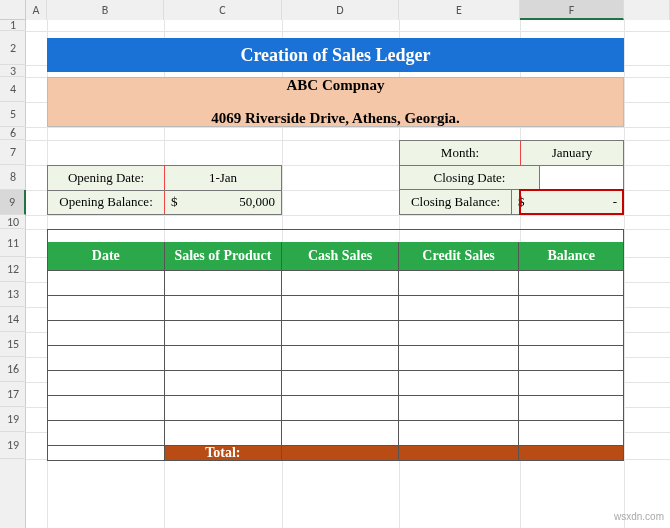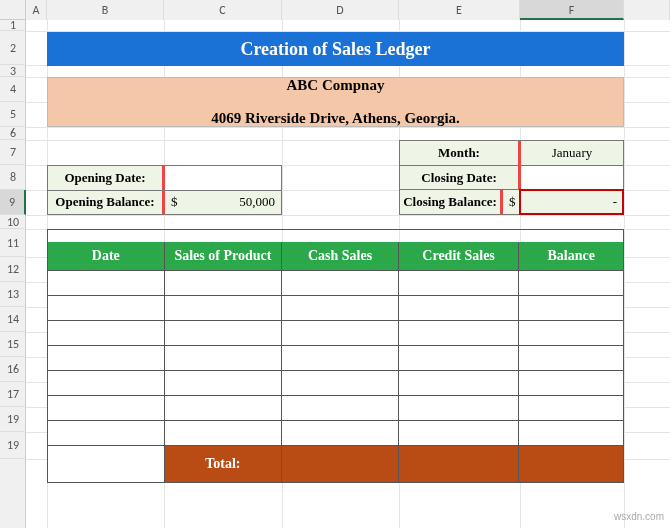--- a/index.html
+++ b/index.html
@@ -53,21 +53,21 @@
     font-size: 15px; text-align: center; display: flex; flex-direction: column;
     align-items: center; justify-content: center; border: 1px solid #bbb;
     font-family: "Times New Roman", serif;
     gap: 16px;
   }
   .small-box {
     position: absolute; border: 1px solid #777; display: flex;
     font-family: "Times New Roman", serif; font-size: 13px;
   }
   .small-box .lbl {
-    background: #eef4e6; border-right: 3px solid #ef4444; font-weight: bold;
+    background: #eef4e6; border-right: 1px solid #ef4444; font-weight: normal;
     display:flex; align-items:center; justify-content:center; padding: 0 0;
   }
   .small-box .val {
     background: #eef4e6; display:flex; align-items:center; justify-content:center;
   }
   .small-box .row2 { border-top: 1px solid #777; }
   .month-box .val { justify-content: center; }
   .bal-val { justify-content: space-between !important; padding: 0 6px; }
   .table {
     position: absolute; border: 1px solid #555;
@@ -161,52 +161,53 @@
       <div class="gl-row" style="top: 262px;"></div>
       <div class="gl-row" style="top: 287px;"></div>
       <div class="gl-row" style="top: 312px;"></div>
       <div class="gl-row" style="top: 337px;"></div>
       <div class="gl-row" style="top: 362px;"></div>
       <div class="gl-row" style="top: 387px;"></div>
       <div class="gl-row" style="top: 412px;"></div>
       <div class="gl-row" style="top: 439px;"></div>
     </div>
 
-  <div class="title-banner" style="left: 21px; top: 12px; width: 577px; height: 34px;">
+  <div class="title-banner" style="left: 21px; top: 18px; width: 577px; height: 34px;">
     <span>Creation of Sales Ledger</span>
   </div>
 
   <div class="company-banner" style="left: 21px; top: 57px; width: 577px; height: 50px;">
     <span>ABC Compnay</span>
     <span>4069 Riverside Drive, Athens, Georgia.</span>
   </div>
 
   <div class="small-box" id="open-box" style="left: 21px; top: 145px; width: 235px; height: 50px; flex-direction: column;">
       <div style="display:flex;flex:1">
         <div class="lbl" style="width:117px">Opening Date:</div>
+        <div class="val" style="flex:1">1-Jan</div>
       </div>
       <div class="row2" style="display:flex;flex:1">
         <div class="lbl" style="width:117px">Opening Balance:</div>
         <div class="val bal-val" style="flex:1">
           <span>$</span>
           <span>50,000</span>
         </div>
       </div>
     </div>
 
   <div class="small-box month-box" id="close-box" style="left: 373px; top: 120px; width: 225px; height: 75px; flex-direction: column;">
       <div style="display:flex;flex:1">
         <div class="lbl" style="width:121px">Month:</div>
         <div class="val" style="flex:1">January</div>
       </div>
       <div class="row2" style="display:flex;flex:1">
-        <div class="lbl" style="width:121px">Closing Date:</div>
+        <div class="lbl" style="width:140px">Closing Date:</div>
       </div>
       <div class="row2" style="display:flex;flex:1">
-        <div class="lbl" style="width:103px">Closing Balance:</div>
+        <div class="lbl" style="width:112px">Closing Balance:</div>
         <div class="val bal-val" style="flex:1">
           <span>$</span>
           <span>-</span>
         </div>
       </div>
     </div>
 
   <div class="sel-cell" id="sel-cell" style="left: 493px; top: 169px; width: 105px; height: 26px;"></div>
 
   <div class="table" id="ledger" style="left: 21px; top: 209px; width: 577px;">
@@ -261,21 +262,21 @@
           <div style="width: 104px;"></div>
         </div>
         <div class="trow" style="height: 25px;">
           <div style="width: 117px;"></div>
           <div style="width: 118px;"></div>
           <div style="width: 117px;"></div>
           <div style="width: 121px;"></div>
           <div style="width: 104px;"></div>
         </div>
       </div>
-    <div class="tfoot" style="height: 37px;">
+    <div class="tfoot" style="height: 15px;">
         <div class="tot-blank" style="width: 117px;"></div>
         <div class="tot-lbl" style="width: 118px;">Total:</div>
         <div class="tot-cell" style="width: 117px;"></div>
         <div class="tot-cell" style="width: 121px;"></div>
         <div class="tot-cell" style="width: 104px;"></div>
       </div>
   </div>
 </div>
 
 <div class="watermark">wsxdn.com</div>

